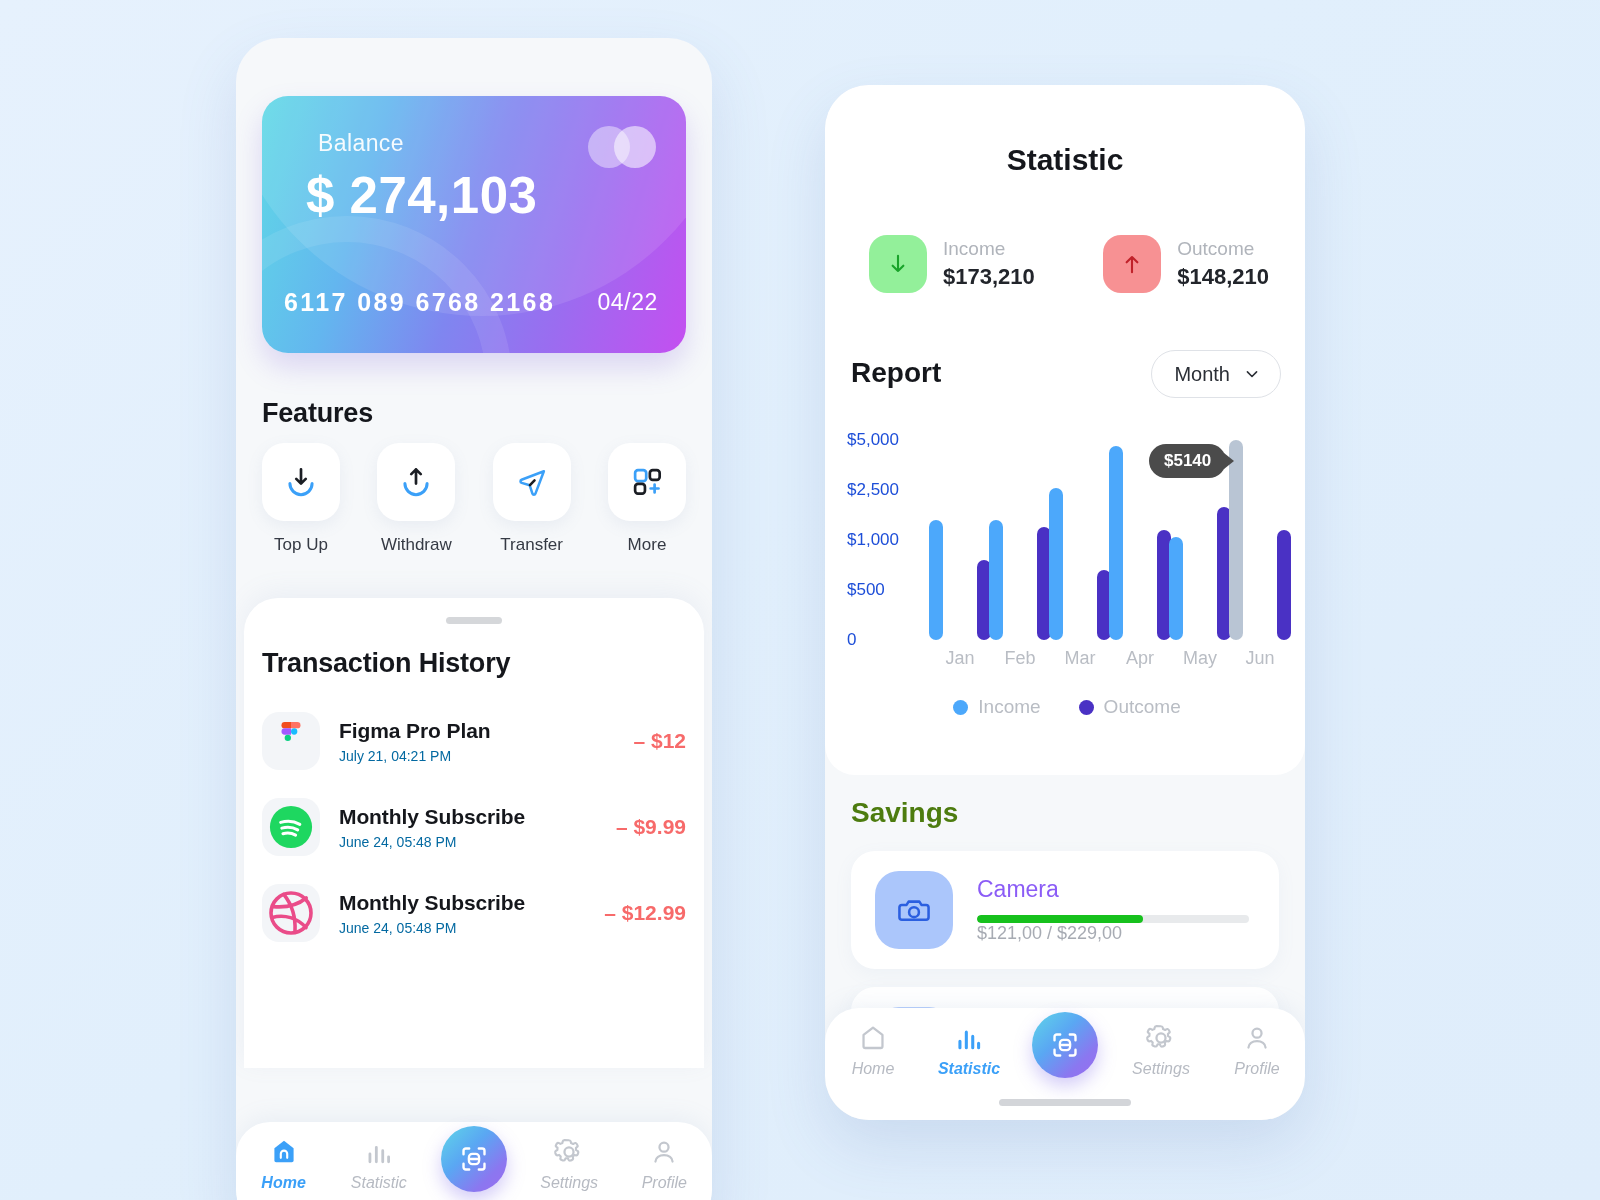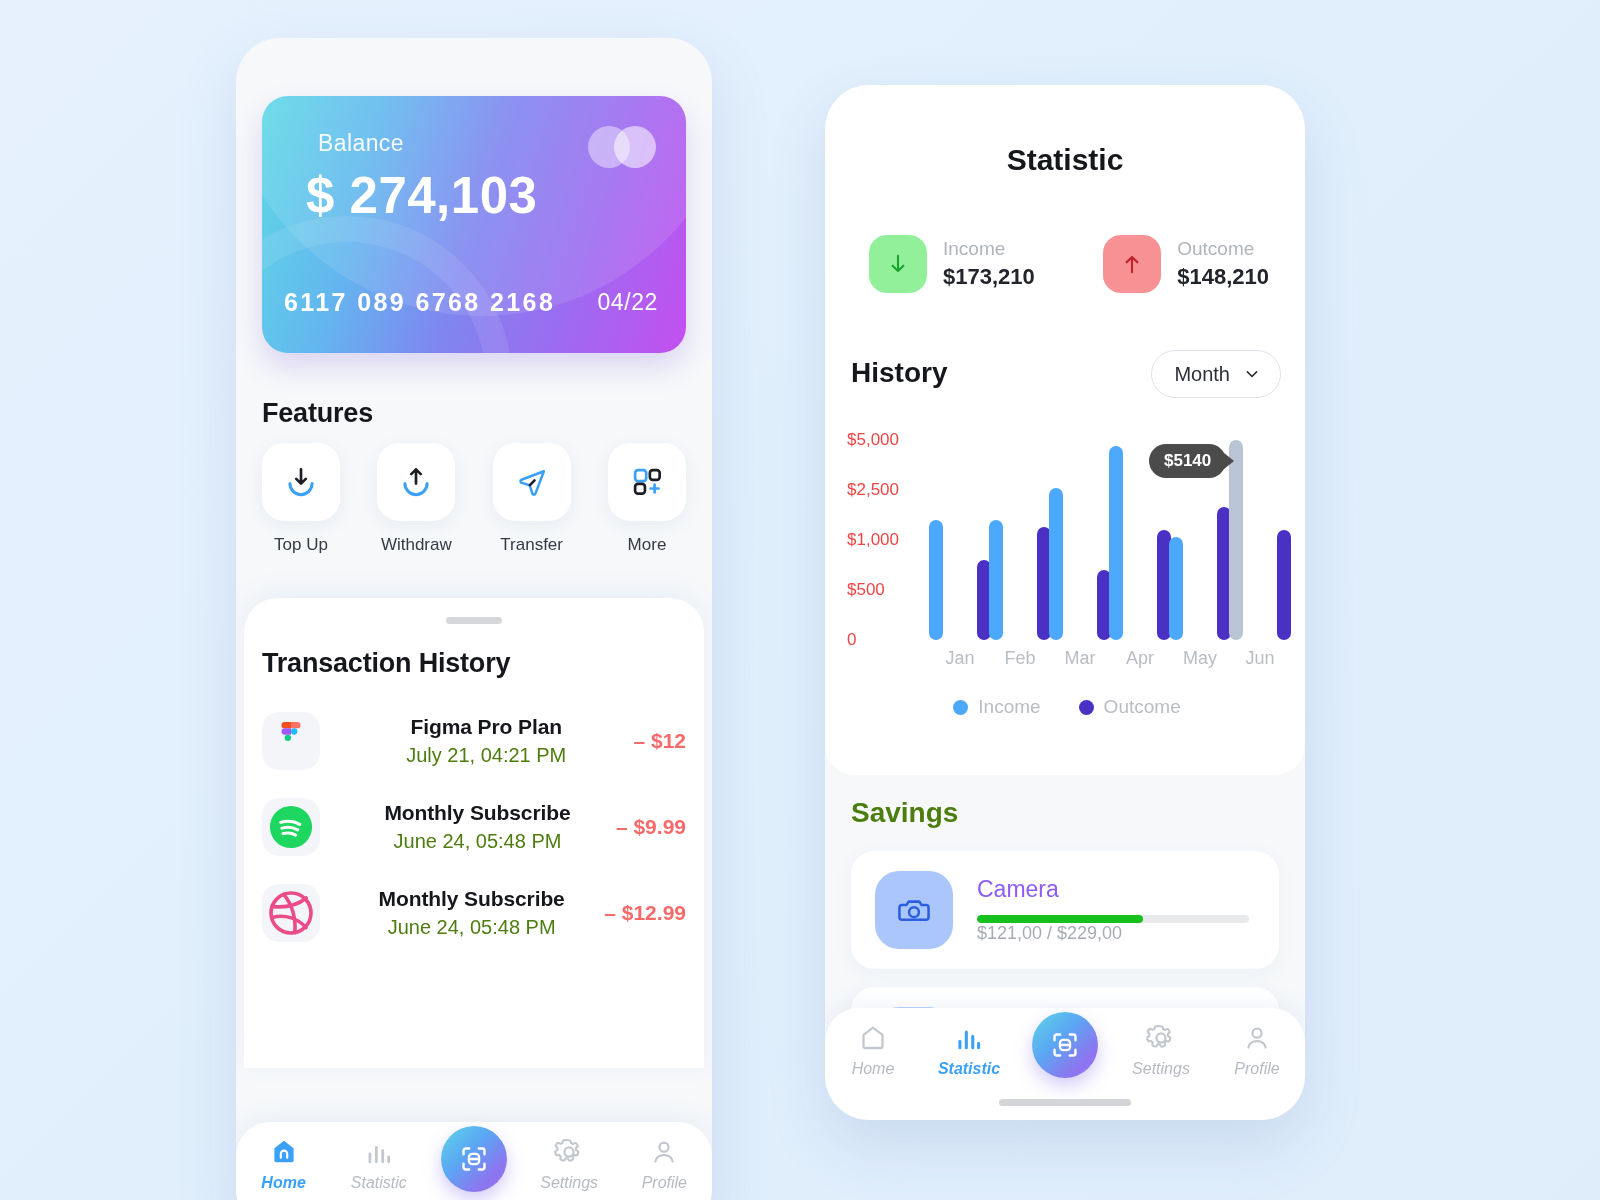--- a/index.html
+++ b/index.html
@@ -61,31 +61,31 @@
     display:flex; justify-content:space-between; }
   .feat { width:78px; display:flex; flex-direction:column; align-items:center; }
   .feat-box { width:78px; height:78px; border-radius:22px; background:#fff;
     display:flex; align-items:center; justify-content:center;
     box-shadow:0 5px 16px rgba(120,140,180,.10); }
   .feat-label { margin-top:14px; font-size:17px; color:#353a44; }
 
   
   .sheet { position:absolute; left:8px; top:560px; width:460px; height:470px;
     background:#fff; border-radius:34px 34px 0 0;
-    box-shadow:0 -6px 26px rgba(120,145,190,.09);text-align:center; }
+    box-shadow:0 -6px 26px rgba(120,145,190,.09); }
   .grabber { position:absolute; left:50%; transform:translateX(-50%); top:19px;
     width:56px; height:7px; border-radius:4px; background:#d5d7da; }
   #tx-title { position:absolute; left:18px; top:50px; }
   .tx-list { position:absolute; left:18px; top:100px; width:424px; }
   .tx { display:flex; align-items:center; height:86px; }
   .tx-ico { width:58px; height:58px; border-radius:17px; background:#f3f5f8;
     display:flex; align-items:center; justify-content:center; flex:0 0 auto; }
   .tx-mid { flex:1; margin-left:19px; }
   .tx-name { font-size:21px; font-weight:600; color:#15171c; letter-spacing:-.1px; }
-  .tx-date { font-size:20px; color:#4d7c0f; margin-top:5px; }
+  .tx-date { font-size:14px; color:#0369a1; margin-top:5px; }
   .tx-amt { font-size:21px; font-weight:600; color:#f76a6a; white-space:nowrap; }
 
   
   .nav { position:absolute; left:0; bottom:0; width:100%; height:112px;
     background:#fff; border-radius:34px 34px 44px 44px;
     box-shadow:0 -5px 22px rgba(130,155,195,.10);
     display:flex; align-items:flex-start; justify-content:space-around;
     padding-top:14px; }
   .nav-item { width:84px; display:flex; flex-direction:column; align-items:center;
     gap:6px; }
@@ -114,21 +114,21 @@
   #report-title { position:absolute; left:26px; top:272px; font-size:28px;
     font-weight:700; color:#15171c; }
   .month-pill { position:absolute; right:24px; top:265px; height:48px;
     padding:0 18px 0 22px; border:1.6px solid #dfe2e7; border-radius:26px;
     background:#fff; display:flex; align-items:center; gap:12px; }
   .month-pill span { font-size:20px; color:#2b2f36; }
 
   
   .chart { position:absolute; left:22px; top:355px; width:440px; height:260px; }
   .yaxis { position:absolute; left:0; top:0; width:72px; height:200px; }
-  .ytick { position:absolute; left:0; font-size:17px; color:#ef4444;
+  .ytick { position:absolute; left:0; font-size:17px; color:#1d4ed8;
     white-space:nowrap; }
   .plot { position:absolute; left:82px; top:0; right:0; height:200px; }
   .grp { position:absolute; bottom:0; width:62px; display:flex;
     justify-content:space-between; align-items:flex-end; height:200px; }
   .bar { width:14px; border-radius:8px; }
   .bar.inc { background:#4ca8fb; }
   .bar.out { background:#4a31c4; }
   .bar.muted { background:#b9c5d4; }
   .xlabels { position:absolute; left:82px; top:208px; right:0; height:30px; }
   .xl { position:absolute; width:62px; text-align:center; font-size:18px;
@@ -349,21 +349,21 @@
             <path d="M12 19V6M12 6 7.4 10.6M12 6l4.6 4.6" stroke="#c0222a" stroke-width="1.8" stroke-linecap="round" stroke-linejoin="round"></path>
           </svg>
         </div>
         <div>
           <div class="io-k">Outcome</div>
           <div class="io-v">$148,210</div>
         </div>
       </div>
     </div>
 
-    <div id="report-title">History</div>
+    <div id="report-title">Report</div>
     <div class="month-pill">
       <span>Month</span>
       <svg width="20" height="20" viewBox="0 0 24 24" fill="none">
         <path d="m6.5 9.5 5.5 5.5 5.5-5.5" stroke="#2b2f36" stroke-width="1.9" stroke-linecap="round" stroke-linejoin="round"></path>
       </svg>
     </div>
 
     <div class="chart">
       <div class="yaxis" id="yaxis">
           <div class="ytick" style="top: -10px;">$5,000</div>

